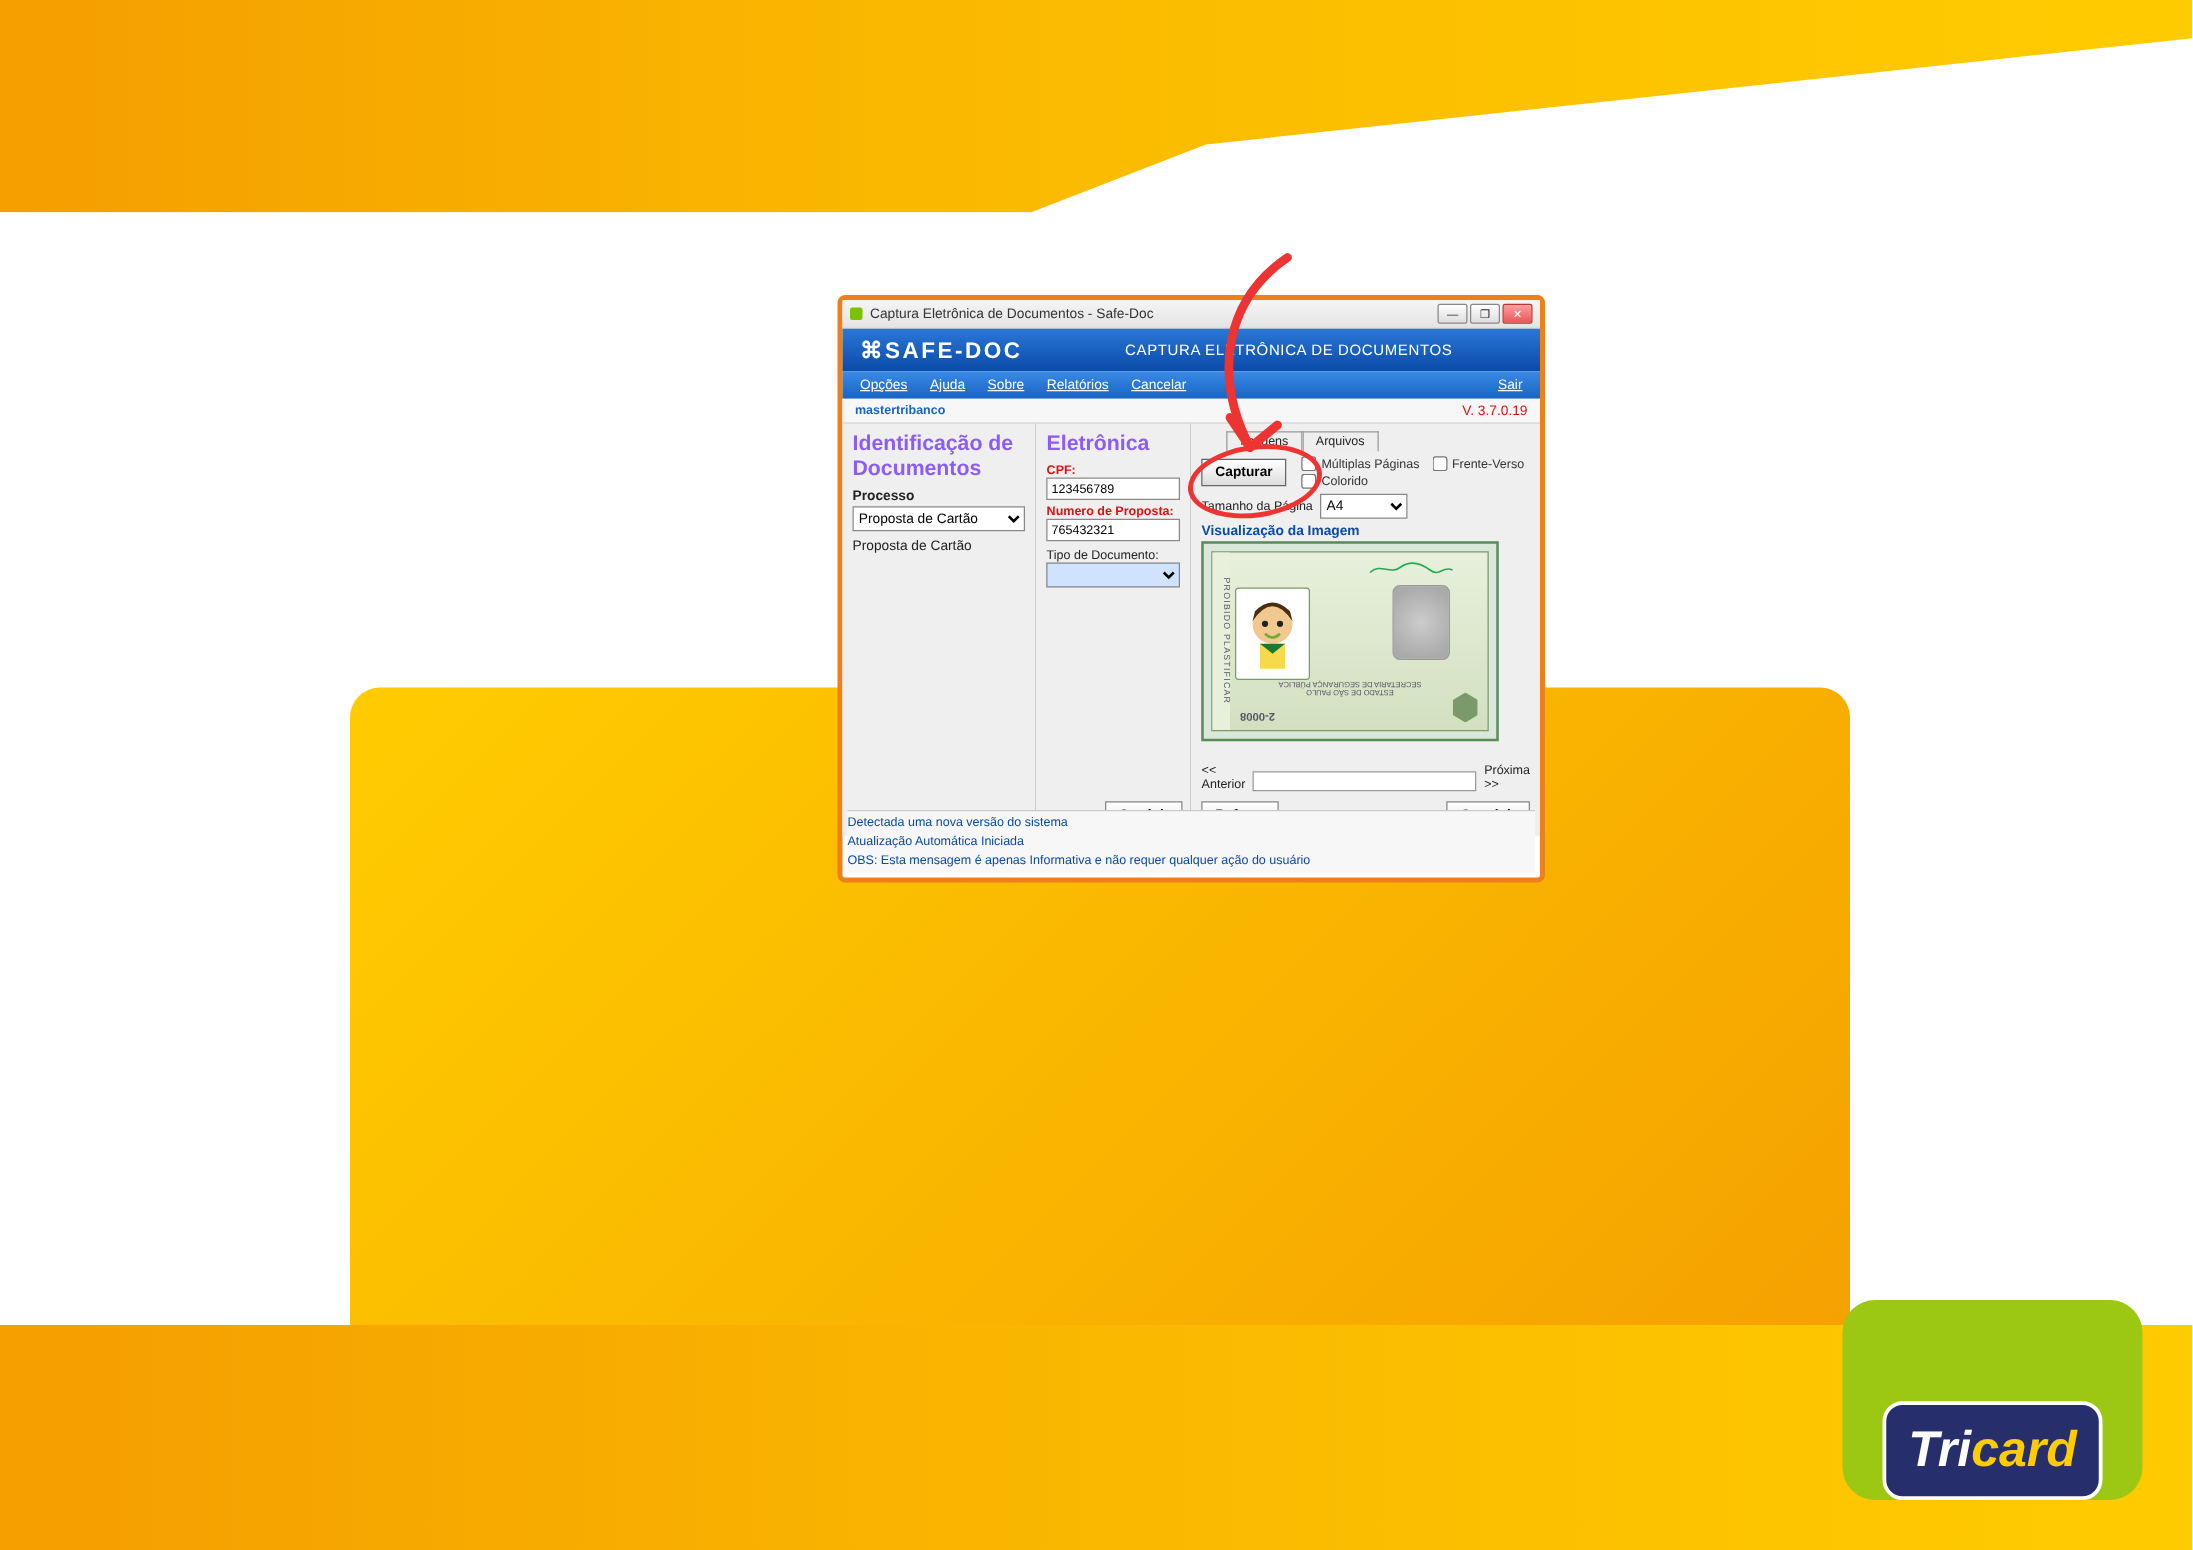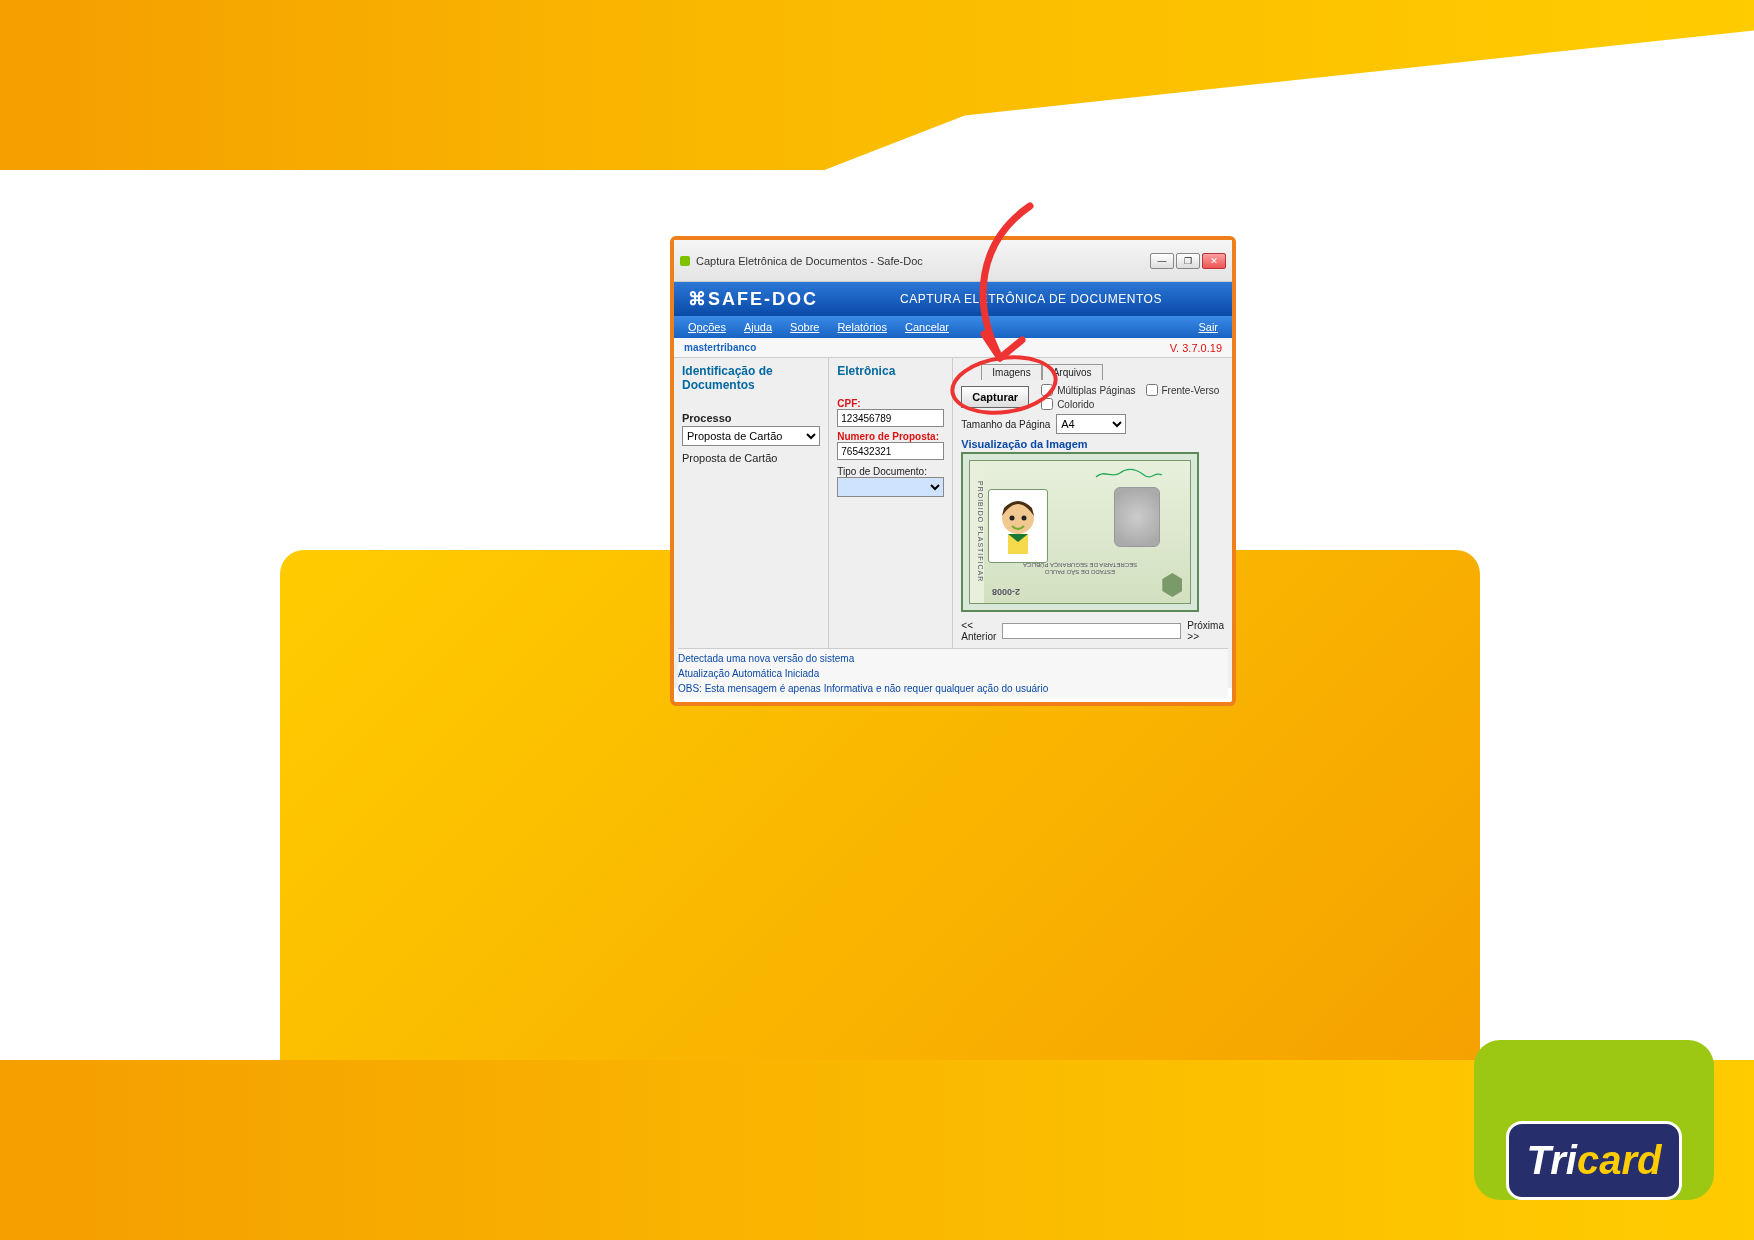--- a/index.html
+++ b/index.html
@@ -19,21 +19,21 @@
 
 .tricard{position:absolute;right:40px;bottom:40px;width:240px;height:160px;
  background:#9cc814;border-radius:26px;display:flex;align-items:flex-end;justify-content:center}
 .tricard .inner{background:#262f6b;border-radius:16px;padding:14px 18px;border:3px solid #fff;
  color:#fff;font-style:italic;font-weight:700;font-size:40px;white-space:nowrap}
 .tricard .inner .y{color:#ffcc00}
 
 
 .app{position:absolute;left:670px;top:236px;width:566px;height:470px;background:#fff;
  border:4px solid #ee7f1a;border-radius:6px;font-size:11px;color:#222}
-.titlebar{height:42px;background:linear-gradient(#f5f5f5,#e4e4e4);border-bottom:1px solid #c9c9c9;
+.titlebar{height:23px;background:linear-gradient(#f5f5f5,#e4e4e4);border-bottom:1px solid #c9c9c9;
  display:flex;align-items:center;padding:0 6px;gap:6px}
 .titlebar .dot{width:10px;height:10px;border-radius:2px;background:#7cc200}
 .titlebar .title{flex:1;color:#333}
 .winbtn{display:flex;gap:2px}
 .winbtn .b{width:24px;height:16px;border:1px solid #888;border-radius:2px;
  display:flex;align-items:center;justify-content:center;background:linear-gradient(#fff,#ddd);font-size:9px}
 .winbtn .close{background:linear-gradient(#f9a0a0,#e55);border-color:#b33;color:#fff}
 
 .banner{height:34px;background:linear-gradient(#2b77d6,#0a4aa8);color:#fff;display:flex;
  align-items:center;padding:0 14px;font-size:12px;font-weight:700;gap:26px}
@@ -45,21 +45,21 @@
 .menubar span{text-decoration:underline;cursor:pointer}
 .menubar .sair{margin-left:auto}
 
 .meta{height:20px;display:flex;align-items:center;justify-content:space-between;
  padding:0 10px;border-bottom:1px solid #ccc;background:#f7f7f7}
 .meta .user{color:#1864c4;font-weight:600;font-size:10px}
 .meta .ver{color:#d11;font-size:11px}
 
 .cols{display:flex;height:330px}
 .col{border-right:1px solid #ccc;padding:6px 8px}
-.col h4{color:#0369a1;font-size:12px;margin-bottom:20px}
+.col h4{color:#8b5cf6;font-size:17px;margin-bottom:6px}
 
 
 .c1{width:163px;background:#efefef}
 .c1 .lbl{font-weight:700;font-size:11px;margin:2px 0}
 .sel{width:100%;height:20px;border:1px solid #888;background:#fff;font-size:11px}
 .c1 .processo-val{margin-top:6px;font-size:11px}
 
 
 .c2{width:130px;background:#efefef}
 .c2 .red{color:#d11;font-size:10px;font-weight:600;margin-top:4px}
@@ -89,21 +89,21 @@
  background:#fff;border-radius:3px;display:flex;align-items:center;justify-content:center}
 .idcard .face svg{width:48px;height:60px}
 .idcard .thumb{position:absolute;right:30px;top:26px;width:46px;height:60px;
  background:radial-gradient(circle at 50% 50%,#ccc 0%,#aaa 80%);border:1px solid #999;border-radius:6px}
 .idcard .sig{position:absolute;right:26px;top:6px;width:70px;height:14px}
 .idcard .num{position:absolute;left:22px;bottom:6px;font-weight:700;font-size:9px;transform:rotate(180deg)}
 .idcard .crest{position:absolute;right:8px;bottom:6px;width:20px;height:24px;
  background:#7a9a6a;clip-path:polygon(50% 0,100% 25%,100% 75%,50% 100%,0 75%,0 25%)}
 .idcard .foot{position:absolute;left:0;right:0;bottom:28px;text-align:center;font-size:6px;
  transform:rotate(180deg);line-height:1.2}
-.navrow{display:flex;align-items:center;gap:6px;margin-top:8px;font-size:10px}
+.navrow{display:flex;align-items:flex-end;gap:6px;margin-top:18px;font-size:10px}
 .navrow .ant,.navrow .prx{cursor:pointer}
 .navrow input{flex:1;height:16px;border:1px solid #999}
 .bot3{display:flex;justify-content:space-between;margin-top:8px}
 .statusbar{position:absolute;left:4px;right:4px;bottom:4px;height:50px;
  font-size:10px;color:#0a4aa8;line-height:1.5;display:flex;flex-direction:column;justify-content:center;
  border-top:1px solid #ccc;padding:2px 0;background:#f7f7f7}
 
 
 .callout-circle{position:absolute;border:4px solid #e33;border-radius:50%;
  width:108px;height:58px;left:950px;top:356px;transform:rotate(-8deg);pointer-events:none}

